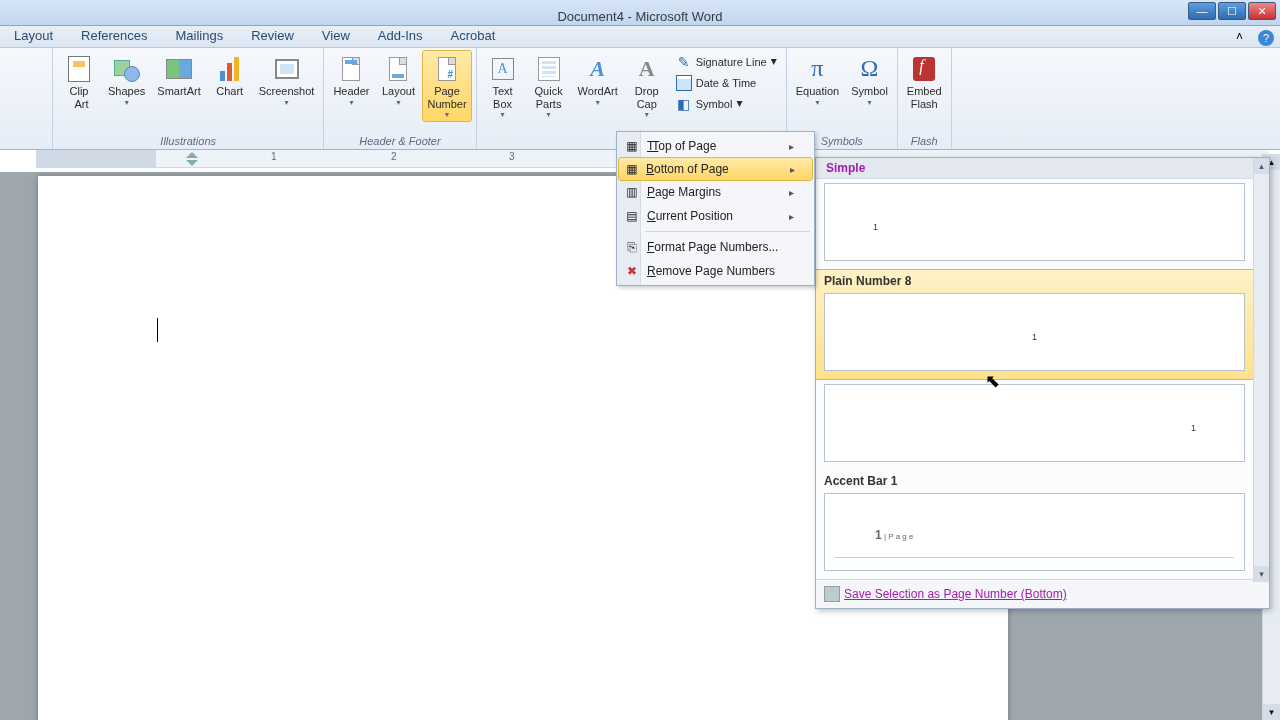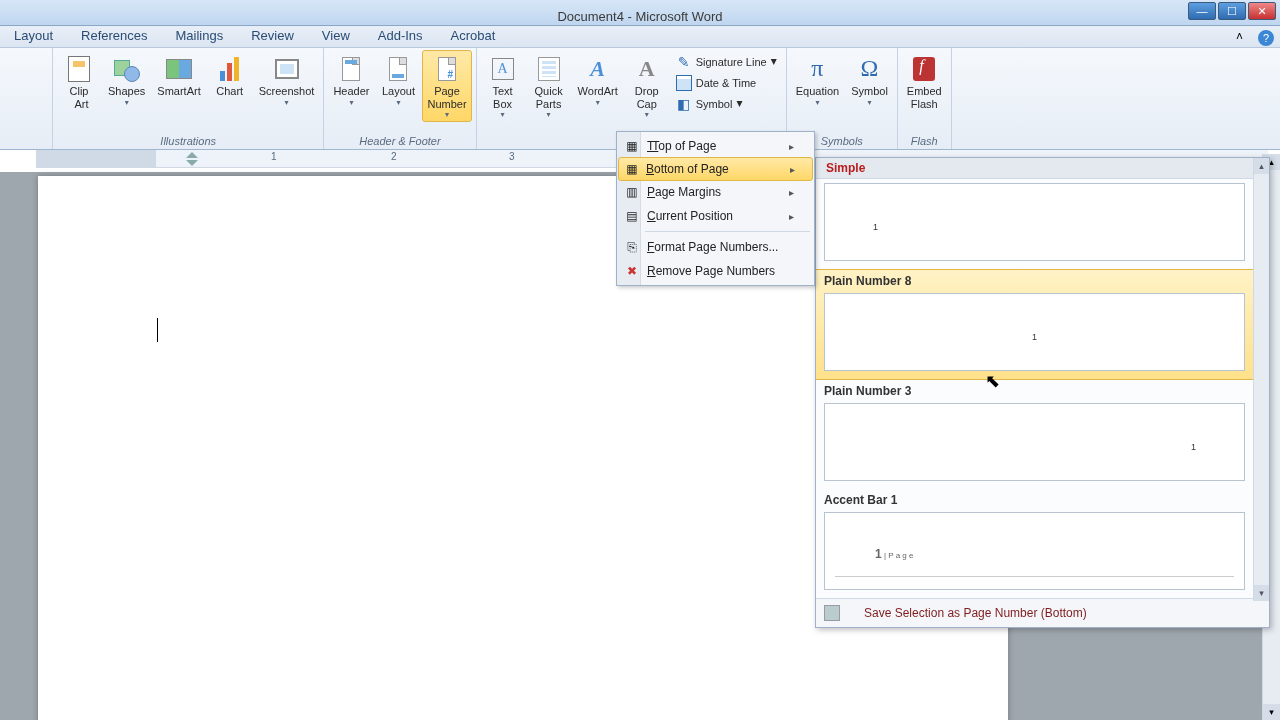--- a/index.html
+++ b/index.html
@@ -90,28 +90,28 @@
   .menu .mrow { display:flex; align-items:center; height:24px; padding:0 18px 0 28px; position:relative; color:#222; }
   .menu .mrow .micon { position:absolute; left:4px; width:18px; text-align:center; }
   .menu .mrow .arrow { margin-left:auto; font-size:10px; color:#555; }
   .menu .mrow.hover { background:linear-gradient(#ffe9a6,#ffd767); border:1px solid #e0b648; border-radius:3px; margin:-1px; padding-left:27px; padding-right:17px; }
   .menu .sep { height:1px; background:#cfd8e3; margin:3px 2px 3px 26px; }
   .menu .iconstrip { position:absolute; left:0; top:0; bottom:0; width:24px; background:#e7ecf3; border-right:1px solid #d2dbe6; }
   .menu .under { text-decoration:underline; }
 
   
   .gallery { position:absolute; left:815px; top:157px; width:455px; background:#fafcfe; border:1px solid #9fb1c8; box-shadow:2px 2px 6px rgba(0,0,0,.25); z-index:9; }
-  .gallery .ghdr { background:#e4e9f0; border-bottom:1px solid #cfd8e3; padding:3px 10px; font-weight:bold; color:#b91c1c; }
+  .gallery .ghdr { background:#e4e9f0; border-bottom:1px solid #cfd8e3; padding:3px 10px; font-weight:bold; color:#a21caf; }
   .gallery .item { padding:2px 6px 6px; }
   .gallery .item.hovered { background:linear-gradient(#fff2c6,#ffe18a); border-top:1px solid #e0b648; border-bottom:1px solid #e0b648; }
   .gallery .item-title { font-weight:bold; color:#333; padding:2px 2px 3px; }
   .gallery .preview { height:78px; background:#fff; border:1px solid #b8c3d0; margin:2px; position:relative; }
   .gallery .preview .pgnum { position:absolute; font-size:9px; color:#333; bottom:28px; }
   .gallery .preview .accent { position:absolute; bottom:28px; left:50px; font-size:8px; color:#666; }
-  .gallery .footer-row { display:flex; align-items:center; gap:24px; padding:6px 8px; border-top:1px solid #cfd8e3; color:#7f1d1d; background:#f4f6fa; }
+  .gallery .footer-row { display:flex; align-items:center; gap:4px; padding:6px 8px; border-top:1px solid #cfd8e3; color:#a21caf; background:#f4f6fa;text-decoration:underline; }
   .gallery .footer-row .disk { width:16px; height:16px; background:#bcc; border:1px solid #99a; }
   .gallery .vscroll { position:absolute; right:0; top:0; bottom:26px; width:16px; background:#e7ecf3; border-left:1px solid #cfd8e3; }
   .gallery .vscroll .btn-up, .gallery .vscroll .btn-down { height:16px; background:#d4dde8; text-align:center; font-size:9px; line-height:16px; color:#556; }
   .gallery .vscroll .btn-down { position:absolute; bottom:0; width:100%; }
 
   .mouse-cursor { position:absolute; left:985px; top:370px; font-size:18px; color:#000; z-index:20; pointer-events:none; }
 
   .doc-vscroll { position:absolute; right:0; top:154px; width:18px; bottom:0; background:#e7ecf3; border-left:1px solid #cfd8e3; }
   .doc-vscroll .btn-up, .doc-vscroll .btn-down { height:16px; text-align:center; font-size:9px; line-height:16px; background:#d4dde8; }
   .doc-vscroll .btn-down { position:absolute; bottom:0; width:100%; }
@@ -381,21 +381,20 @@
   </div>
 
   <div class="item hovered">
     <div class="item-title">Plain Number 8</div>
     <div class="preview" style="margin-right:18px;">
       <span class="pgnum" style="left:50%;transform:translateX(-50%);">1</span>
     </div>
   </div>
 
   <div class="item">
-    <div class="item-title">Plain Number 3</div>
     <div class="preview" style="margin-right:18px;">
       <span class="pgnum" style="right:48px;">1</span>
     </div>
   </div>
 
 
   <div class="item">
     <div class="item-title">Accent Bar 1</div>
     <div class="preview" style="margin-right:18px;padding-left:32px;">
       <span class="accent"><b>1</b> | P a g e</span>

